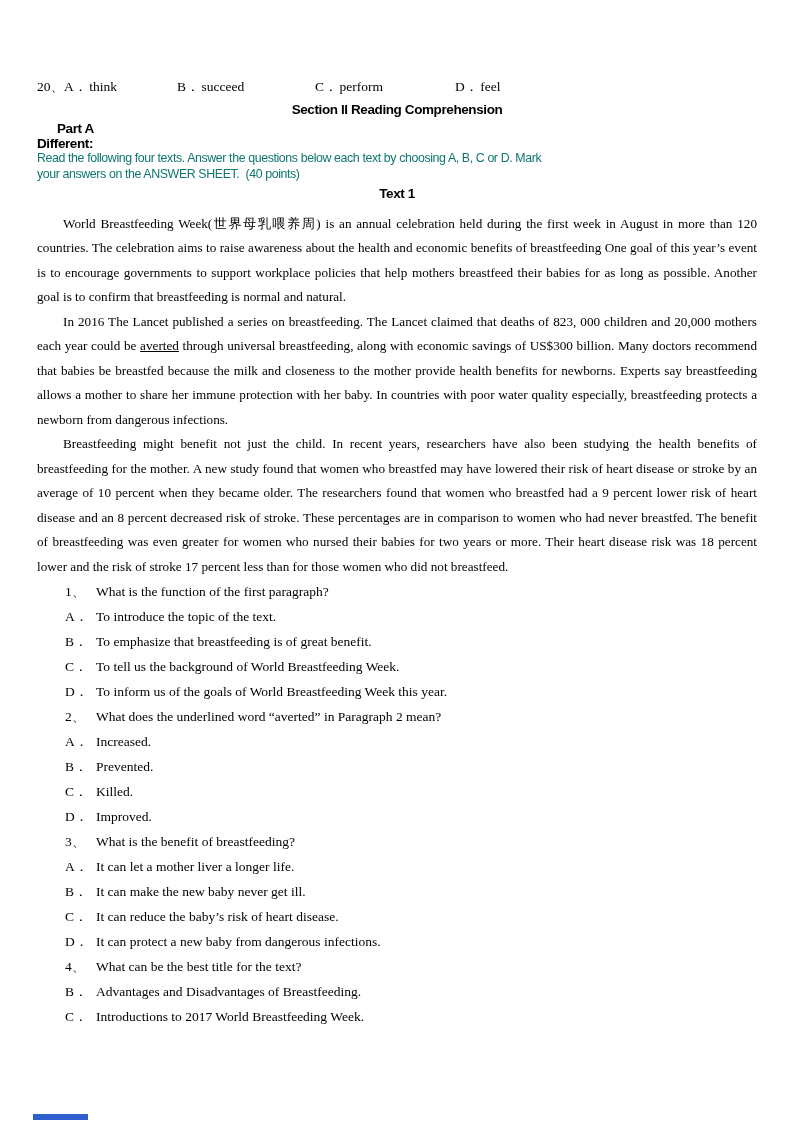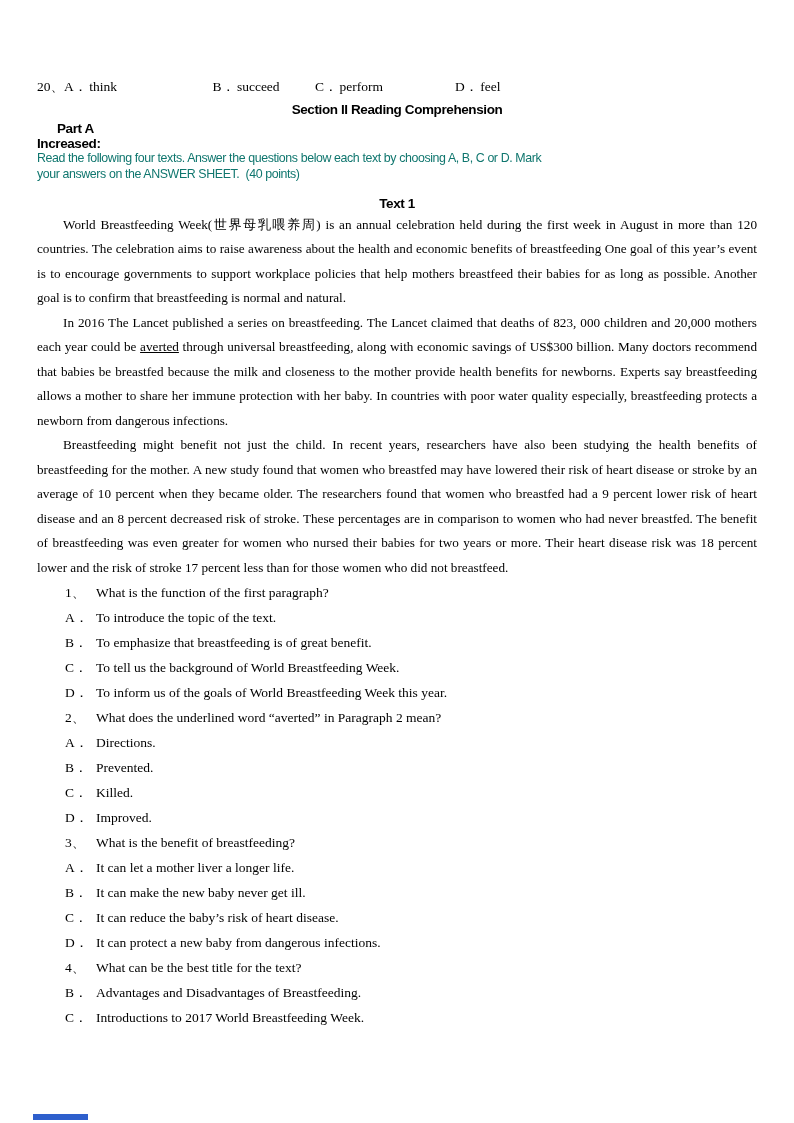--- a/index.html
+++ b/index.html
@@ -17,21 +17,21 @@
 
   
   .q20-row {
     margin-top: 78px;
     font-size: 13.5px;
     line-height: 17px;
     display: flex;
   }
   .q20-col { display: inline-block; }
   .q20-col.c1 { width: 140px; }
-  .q20-col.c2 { width: 138px; text-align: center; }
+  .q20-col.c2 { width: 138px; }
   .q20-col.c3 { width: 140px; }
   .q20-col .lbl { margin-right: 2px; }
 
   
   .mono {
     font-family: Liberation Sans, sans-serif;
     letter-spacing: -0.4px;
   }
   .section-title {
     margin-top: 7px;
@@ -50,25 +50,25 @@
     font-size: 12.4px;
     line-height: 15.2px;
     white-space: pre;
     color: #0f766e;
   }
   .text-title {
     text-align: center;
     font-weight: 700;
     font-size: 13.5px;
     line-height: 16px;
-    margin-top: 14px;
+    margin-top: 4px;
   }
 
   
-  .passage { margin-top: 1px; }
+  .passage { margin-top: 10px; }
   .passage p {
     margin: 0;
     font-size: 13.2px;
     line-height: 24.5px;
     text-align: justify;
     text-indent: 26px;
   }
   .uword { text-decoration: underline; }
 
   
@@ -94,41 +94,41 @@
 
     <div class="q20-row">
       <span class="q20-col c1"><span>20、</span><span class="lbl">A．</span><span>think</span></span>
       <span class="q20-col c2"><span class="lbl">B．</span><span>succeed</span></span>
       <span class="q20-col c3"><span class="lbl">C．</span><span>perform</span></span>
       <span class="q20-col c4"><span class="lbl">D．</span><span>feel</span></span>
     </div>
 
     <div class="section-title mono">Section II Reading Comprehension</div>
     <div class="part-label mono">Part A</div>
-    <div class="directions-label mono">Increased:</div>
+    <div class="directions-label mono">Different:</div>
     <div class="dir-line mono">Read the following four texts. Answer the questions below each text by choosing A, B, C or D. Mark</div>
     <div class="dir-line mono">your answers on the ANSWER SHEET.  (40 points)</div>
     <div class="text-title mono">Text 1</div>
 
     <div class="passage">
       <p>World Breastfeeding Week(世界母乳喂养周) is an annual celebration held during the first week in August in more than 120 countries. The celebration aims to raise awareness about the health and economic benefits of breastfeeding One goal of this year’s event is to encourage governments to support workplace policies that help mothers breastfeed their babies for as long as possible. Another goal is to confirm that breastfeeding is normal and natural.</p>
       <p><span>In 2016 The Lancet published a series on breastfeeding. The Lancet claimed that deaths of 823, 000 children and 20,000 mothers each year could be </span><span class="uword">averted</span><span> through universal breastfeeding, along with economic savings of US$300 billion. Many doctors recommend that babies be breastfed because the milk and closeness to the mother provide health benefits for newborns. Experts say breastfeeding allows a mother to share her immune protection with her baby. In countries with poor water quality especially, breastfeeding protects a newborn from dangerous infections.</span></p>
       <p>Breastfeeding might benefit not just the child. In recent years, researchers have also been studying the health benefits of breastfeeding for the mother. A new study found that women who breastfed may have lowered their risk of heart disease or stroke by an average of 10 percent when they became older. The researchers found that women who breastfed had a 9 percent lower risk of heart disease and an 8 percent decreased risk of stroke. These percentages are in comparison to women who had never breastfed. The benefit of breastfeeding was even greater for women who nursed their babies for two years or more. Their heart disease risk was 18 percent lower and the risk of stroke 17 percent less than for those women who did not breastfeed.</p>
     </div>
 
     <div class="questions">
 
       <div class="q-line"><span class="q-label">1、</span><span>What is the function of the first paragraph?</span></div>
       <div class="q-line"><span class="q-label">A．</span><span>To introduce the topic of the text.</span></div>
       <div class="q-line"><span class="q-label">B．</span><span>To emphasize that breastfeeding is of great benefit.</span></div>
       <div class="q-line"><span class="q-label">C．</span><span>To tell us the background of World Breastfeeding Week.</span></div>
       <div class="q-line"><span class="q-label">D．</span><span>To inform us of the goals of World Breastfeeding Week this year.</span></div>
 
       <div class="q-line"><span class="q-label">2、</span><span>What does the underlined word “averted” in Paragraph 2 mean?</span></div>
-      <div class="q-line"><span class="q-label">A．</span><span>Directions.</span></div>
+      <div class="q-line"><span class="q-label">A．</span><span>Increased.</span></div>
       <div class="q-line"><span class="q-label">B．</span><span>Prevented.</span></div>
       <div class="q-line"><span class="q-label">C．</span><span>Killed.</span></div>
       <div class="q-line"><span class="q-label">D．</span><span>Improved.</span></div>
 
       <div class="q-line"><span class="q-label">3、</span><span>What is the benefit of breastfeeding?</span></div>
       <div class="q-line"><span class="q-label">A．</span><span>It can let a mother liver a longer life.</span></div>
       <div class="q-line"><span class="q-label">B．</span><span>It can make the new baby never get ill.</span></div>
       <div class="q-line"><span class="q-label">C．</span><span>It can reduce the baby’s risk of heart disease.</span></div>
       <div class="q-line"><span class="q-label">D．</span><span>It can protect a new baby from dangerous infections.</span></div>
 

